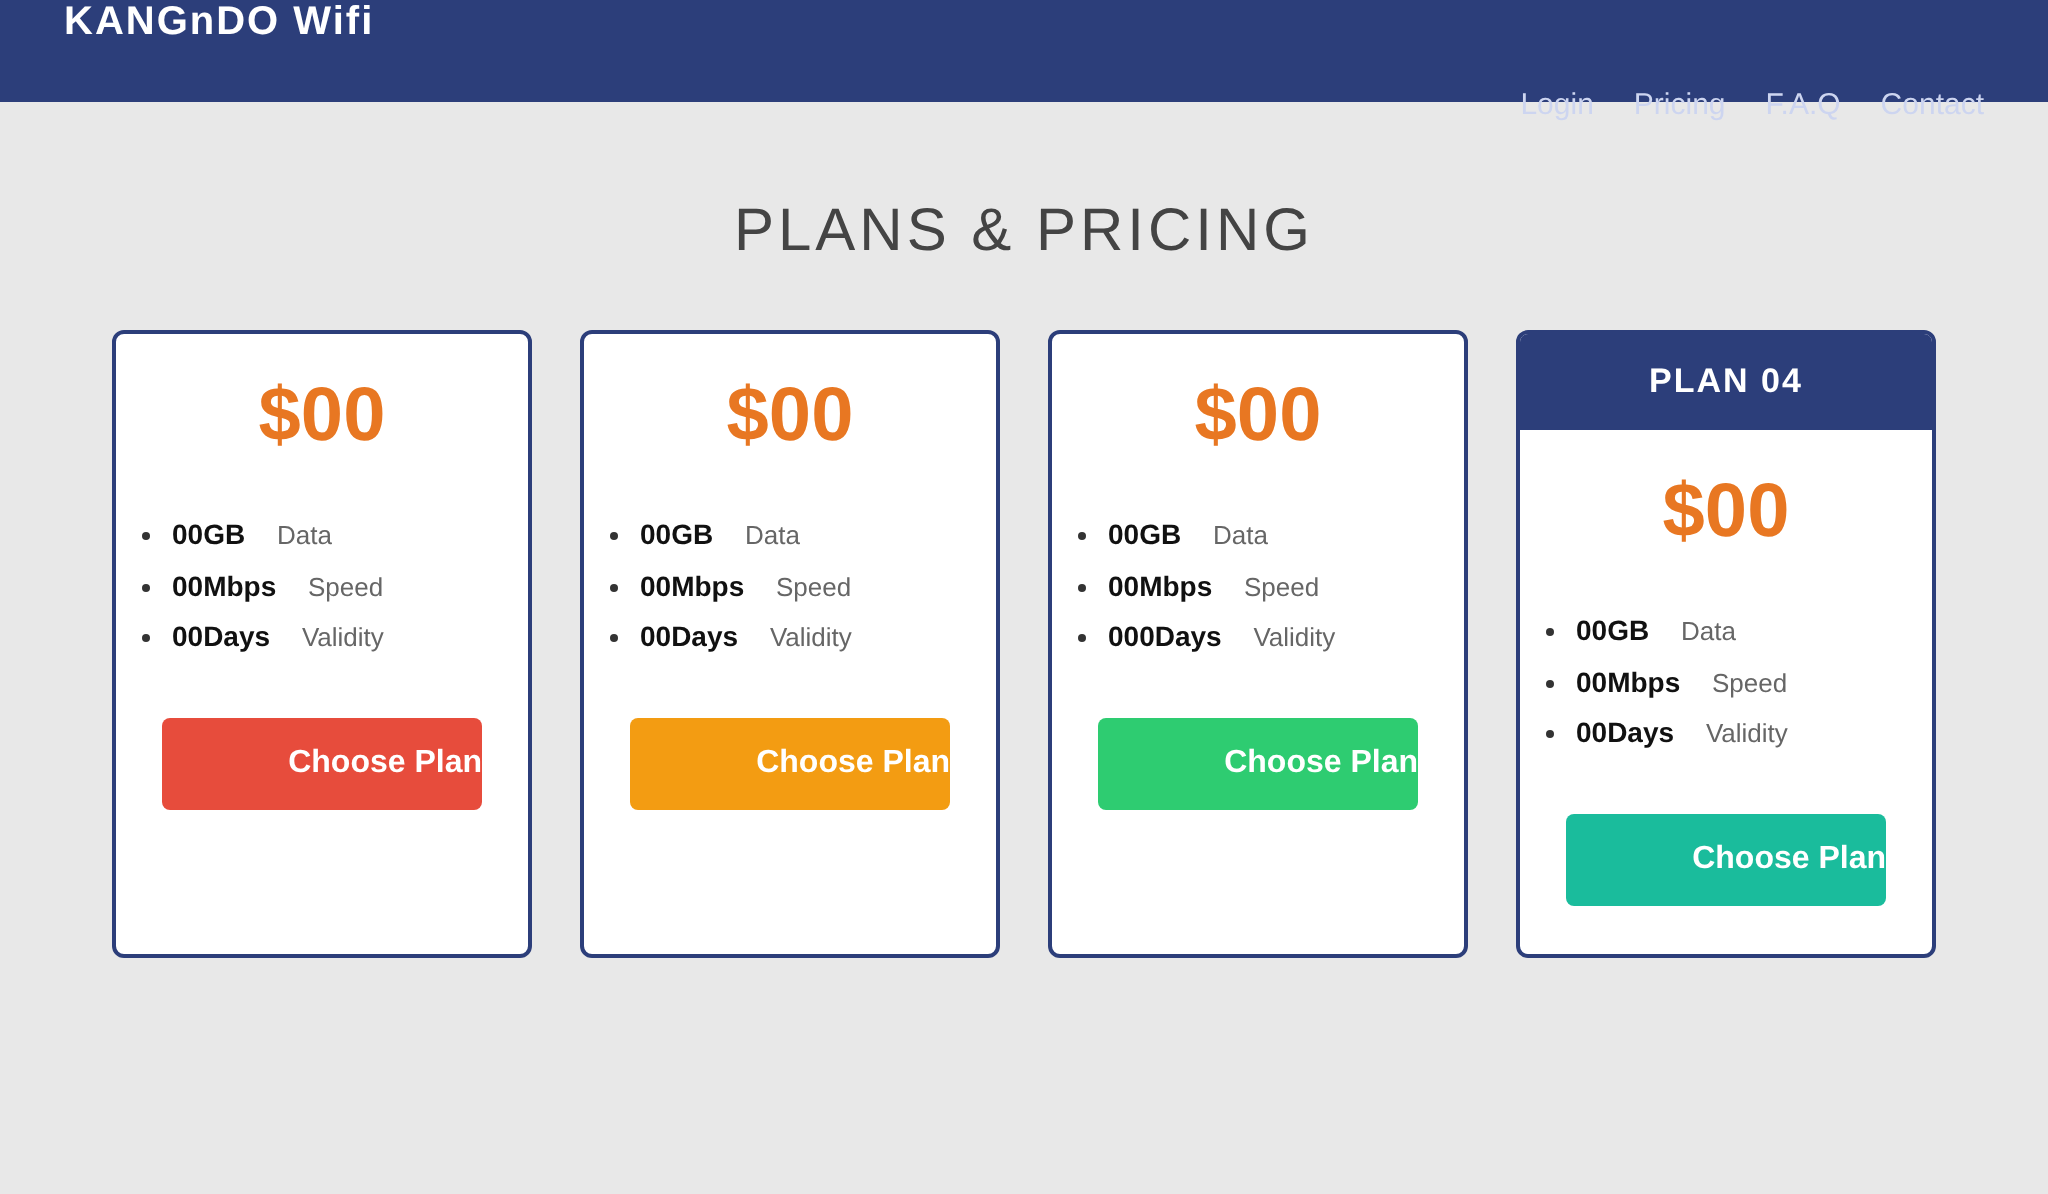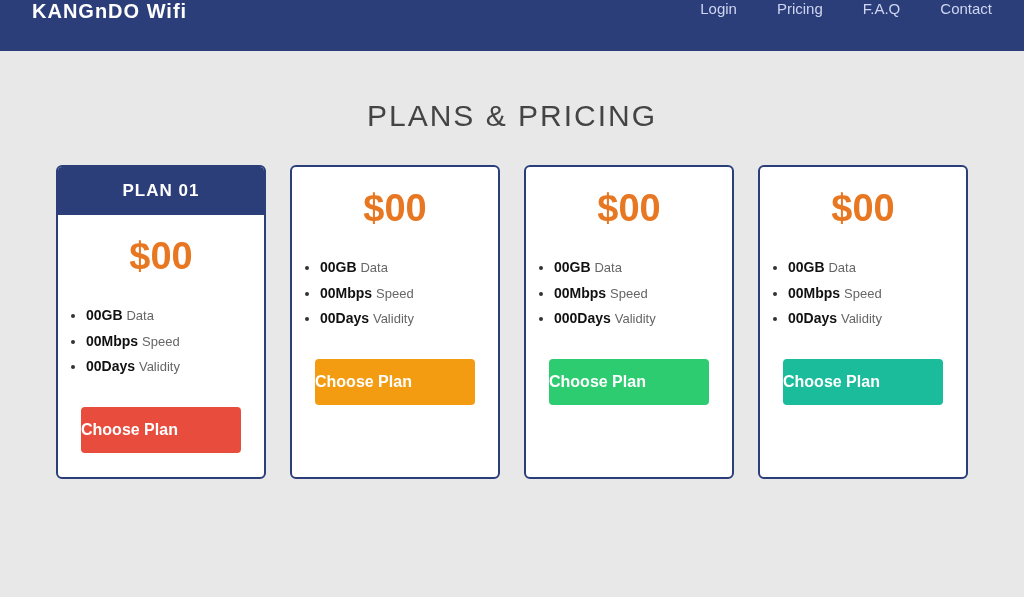--- a/index.html
+++ b/index.html
@@ -18,21 +18,22 @@
       height: 51px;
     }
     .nav-brand {
       color: #fff;
       font-size: 20px;
       font-weight: bold;
       letter-spacing: 1px;
     }
     .nav-links {
       display: flex;
-      gap: 40px;
+      gap: 20px;
+      margin-top: 44px;
     }
     .nav-link {
       color: #cdd5f0;
       text-decoration: none;
       font-size: 15px;
       cursor: pointer;
     }
 
     
     .page-title-wrap {
@@ -94,33 +95,34 @@
       margin-bottom: 6px;
       line-height: 1.4;
     }
     .plan-features li strong {
       font-weight: bold;
       color: #111;
     }
     .plan-features li span {
       color: #666;
       font-size: 13px;
+      margin-left: 12px;
     }
     .plan-btn {
       display: block;
       width: 160px;
       padding: 14px 0;
       border: none;
       border-radius: 4px;
       font-size: 16px;
       font-weight: bold;
       color: #fff;
       cursor: pointer;
       margin-bottom: 24px;
-      text-align: left;
+      text-align: right;
     }
     .btn-red    { background-color: #e74c3c; }
     .btn-orange { background-color: #f39c12; }
     .btn-green  { background-color: #2ecc71; }
     .btn-teal   { background-color: #1abc9c; }
   </style>
 </head>
 <body>
 
 <nav>
@@ -132,21 +134,20 @@
     <a class="nav-link">Contact</a>
   </div>
 </nav>
 
 <div class="page-title-wrap">
   <h1 class="page-title">PLANS &amp; PRICING</h1>
 </div>
 
 <div class="plans-grid" id="plans-grid">
 <div class="plan-card">
-      <div class="plan-header">PLAN 01</div>
       <div class="plan-price">$00</div>
       <ul class="plan-features">
         <li><strong>00GB</strong> <span>Data</span></li>
         <li><strong>00Mbps</strong> <span>Speed</span></li>
         <li><strong>00Days</strong> <span>Validity</span></li>
       </ul>
       <button class="plan-btn btn-red">Choose Plan</button>
     </div>
     <div class="plan-card">
       <div class="plan-price">$00</div>
@@ -160,20 +161,21 @@
     <div class="plan-card">
       <div class="plan-price">$00</div>
       <ul class="plan-features">
         <li><strong>00GB</strong> <span>Data</span></li>
         <li><strong>00Mbps</strong> <span>Speed</span></li>
         <li><strong>000Days</strong> <span>Validity</span></li>
       </ul>
       <button class="plan-btn btn-green">Choose Plan</button>
     </div>
     <div class="plan-card">
+      <div class="plan-header">PLAN 04</div>
       <div class="plan-price">$00</div>
       <ul class="plan-features">
         <li><strong>00GB</strong> <span>Data</span></li>
         <li><strong>00Mbps</strong> <span>Speed</span></li>
         <li><strong>00Days</strong> <span>Validity</span></li>
       </ul>
       <button class="plan-btn btn-teal">Choose Plan</button>
     </div>
   </div>
 

